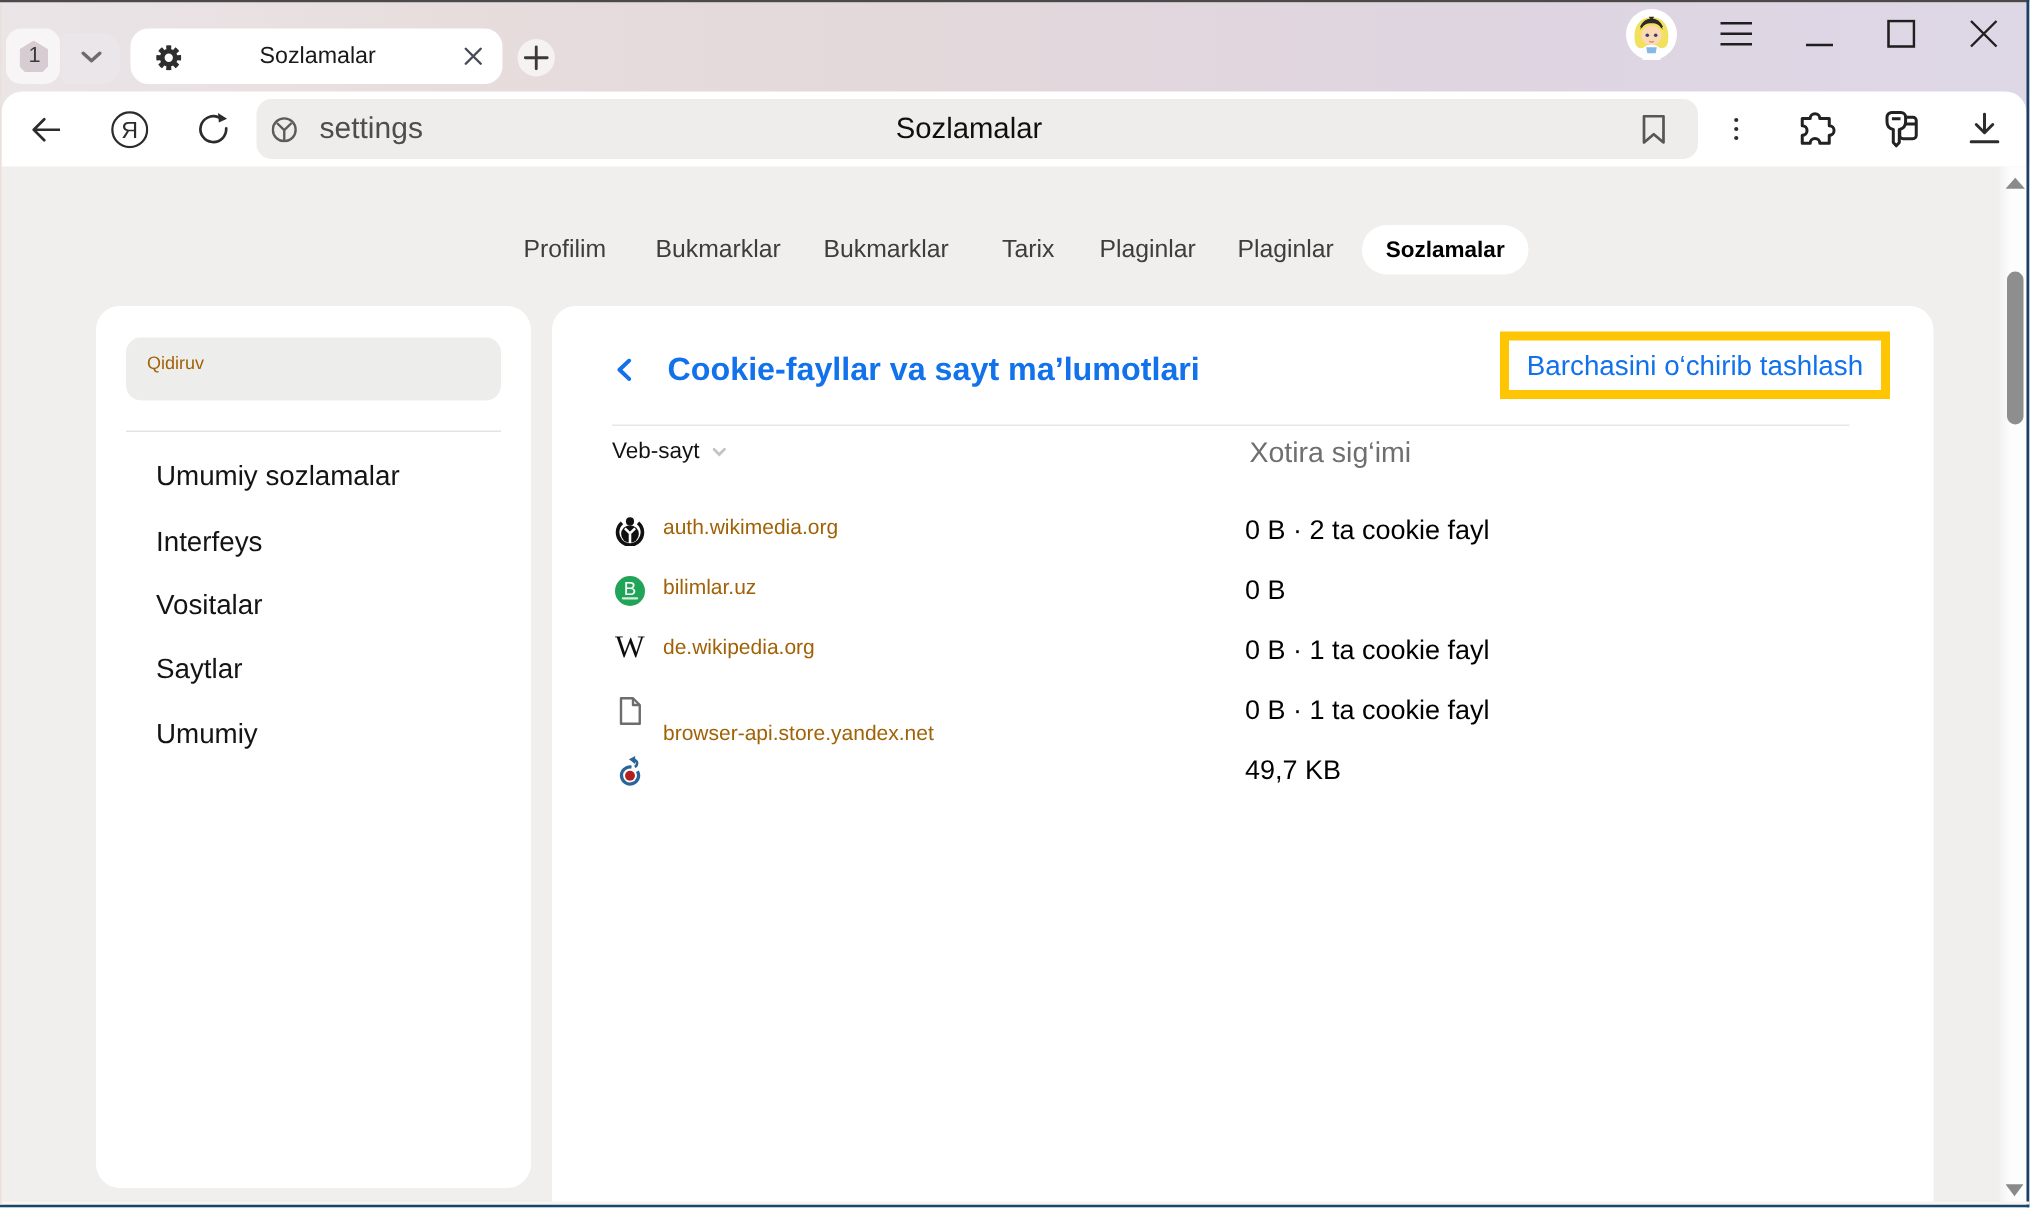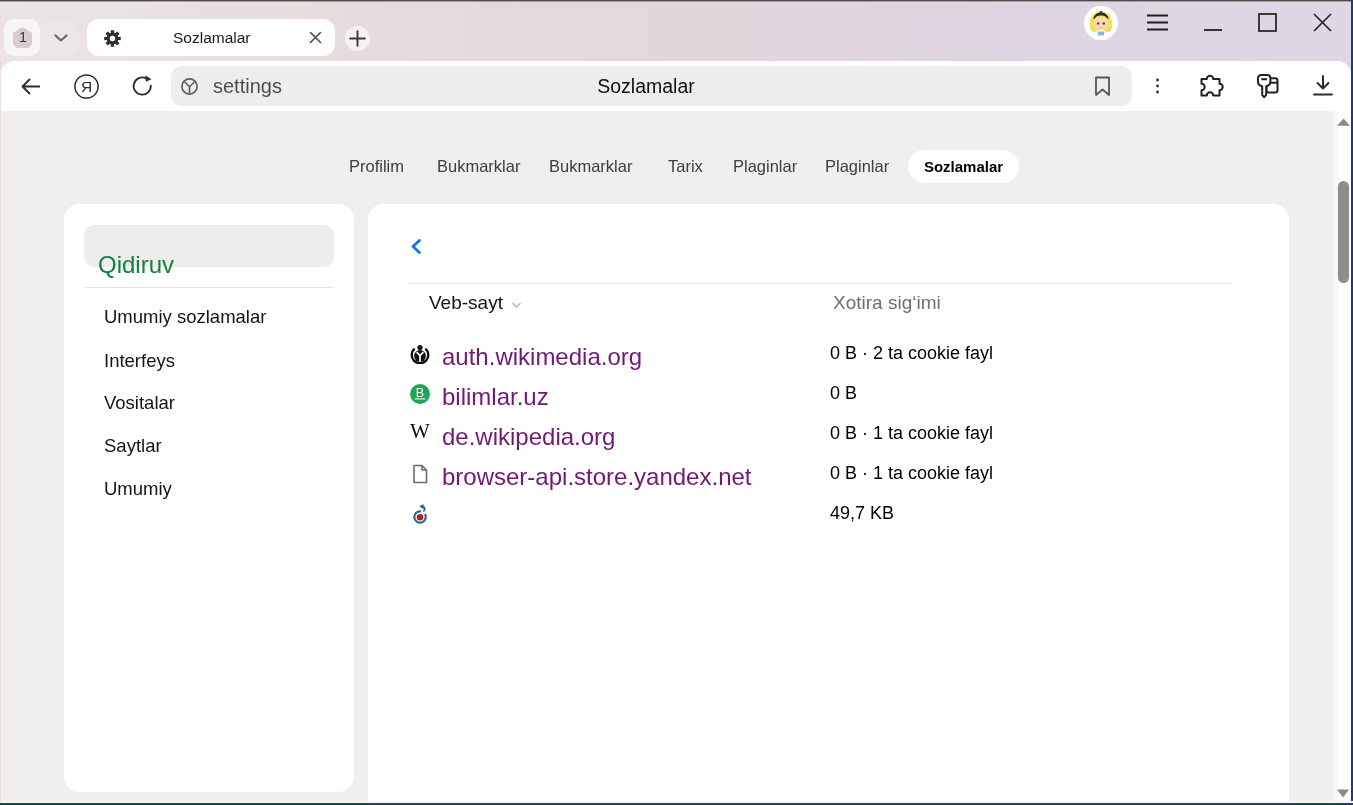--- a/index.html
+++ b/index.html
@@ -33,32 +33,32 @@
   #toolbar { left:1px; top:61px; width:1350px; height:50px; background:#fff; border-radius:14px 14px 0 0; }
   #addrbar { left:171px; top:66px; width:961px; height:40px; background:#efedec; border-radius:10px; }
   #addr-title { left:171px; top:75px; width:950px; text-align:center; font-size:19.5px; color:#0f0f0f; }
   #addr-text { left:213px; top:75px; font-size:20px; color:#4d4d4d; }
   .navitem { position:absolute; top:157px; font-size:16.5px; color:#3d3d3d; }
   #navpill { position:absolute; left:908px; top:150px; width:111px; height:33px; background:#fff; border-radius:17px; }
   #navactive { position:absolute; left:908px; top:158px; width:111px; text-align:center; font-size:15px; font-weight:bold; color:#000; }
 
   #sidebar { left:64px; top:204px; width:290px; height:588px; background:#fff; border-radius:16px; }
   #search { position:absolute; left:20px; top:21px; width:250px; height:42px; background:#ededeb; border-radius:10px; }
-  #search span { position:absolute; left:14px; top:10px; font-size:24px; color:#15803d;margin-top:16px; }
+  #search span { position:absolute; left:14px; top:10px; font-size:12px; color:#a16207; }
   #sidediv { position:absolute; left:20px; top:83px; width:250px; height:1px; background:#e4e4e4; }
   .menuitem { position:absolute; left:40px; font-size:18.5px; color:#141414; }
 
   #main { left:368px; top:204px; width:921px; height:599px; background:#fff; border-radius:16px 16px 0 0; }
     #ptitle { position:absolute; left:77px; top:29.5px; color:#1272ec; font-size:21.5px; font-weight:bold; }
   #clearbtn { position:absolute; left:632px; top:17px; width:260px; height:45px; border:6px solid #fdc502; background:#fff; }
   #clearbtn span { position:absolute; left:0; top:6px; width:100%; text-align:center; font-size:18.5px; color:#1272ec; }
   #tablediv { position:absolute; left:40px; top:79px; width:825px; height:1px; background:#e8e8e8; }
-  .th1 { position:absolute; left:40px; top:88px; font-size:19px; color:#131313;margin-left:21px; }
+  .th1 { position:absolute; left:40px; top:88px; font-size:15px; color:#131313; }
   .th2 { position:absolute; left:465px; top:88px; font-size:19px; color:#6f6f6f; }
-  .rowname { position:absolute; left:74px; font-size:24px; color:#701a75; }
+  .rowname { position:absolute; left:74px; font-size:14px; color:#a16207; }
   .rowval { position:absolute; left:462px; font-size:18px; color:#000000; }
   .rowicon { position:absolute; left:42px; width:20px; height:20px; }
 
   
   #sbtrack { left:1333px; top:111px; width:18px; height:692px; background:linear-gradient(90deg,#f4f2f1 0%,#fdfdfd 40%,#fdfdfd 100%); }
   #sbthumb { left:1338px; top:181px; width:11px; height:102px; background:#8e8e8e; border-radius:5.5px; }
 
   
   #rightframe { left:1351px; top:0px; width:2px; height:805px; background:#1d3f63; }
   #bottomframe { left:0; top:803px; width:1353px; height:2px; background:#124a6e; }
@@ -193,20 +193,24 @@
     <div class="menuitem" style="top:146px;">Interfeys</div>
     <div class="menuitem" style="top:188px;">Vositalar</div>
     <div class="menuitem" style="top:231px;">Saytlar</div>
     <div class="menuitem" style="top:274px;">Umumiy</div>
   </div>
 
   <div class="abs" id="main">
     <svg id="backsvg" style="position:absolute;left:43px;top:35px;" width="10" height="15" viewBox="0 0 10 15">
       <path d="M8.4 1.4 L2 7.5 L8.4 13.6" fill="none" stroke="#1272ec" stroke-width="2.7" stroke-linecap="round" stroke-linejoin="round"></path>
     </svg>
+    <div id="ptitle">Cookie-fayllar va sayt ma’lumotlari</div>
+    <div id="clearbtn">
+      <span>Barchasini o‘chirib tashlash</span>
+    </div>
     <div id="tablediv"></div>
     <div class="th1">Veb-sayt <svg width="9" height="7" viewBox="0 0 9 7" style="margin-left:4px;">
         <path d="M1 1.5 L4.5 5 L8 1.5" fill="none" stroke="#c4c4c4" stroke-width="1.8" stroke-linecap="round"></path>
       </svg></div>
     <div class="th2">Xotira sig‘imi</div>
 
     <svg class="rowicon" style="top:140px;" viewBox="0 0 20 20">
       <circle cx="10" cy="3.6" r="2.7" fill="#111"></circle>
       <circle cx="10" cy="12" r="5.9" fill="#111"></circle>
       <path d="M10 18 L10 11.6 M10 11.6 L6.6 8.2 M10 11.6 L13.4 8.2" fill="none" stroke="#fff" stroke-width="1.7"></path>
@@ -224,21 +228,21 @@
     <div class="rowval" style="top:179px;">0 B</div>
 
     <div class="rowicon" style="top:215px;left:40px;width:24px;font-family:'Liberation Serif',serif;font-size:21px;color:#0d0d0d;text-align:center;">W</div>
     <div class="rowname" style="top:219px;">de.wikipedia.org</div>
     <div class="rowval" style="top:219px;">0 B · 1 ta cookie fayl</div>
 
     <svg class="rowicon" style="top:260px;" viewBox="0 0 20 20">
       <path d="M4 1.5 H12 L16.5 6 V18.5 H4z" fill="none" stroke="#6d6d6d" stroke-width="1.6" stroke-linejoin="round"></path>
       <path d="M12 1.5 V6 H16.5" fill="none" stroke="#6d6d6d" stroke-width="1.6" stroke-linejoin="round"></path>
     </svg>
-    <div class="rowname" style="top:259px;">browser-api.store.yandex.net</div>
+    <div class="rowname" style="top:276px;">browser-api.store.yandex.net</div>
     <div class="rowval" style="top:259px;">0 B · 1 ta cookie fayl</div>
 
     <svg class="rowicon" style="top:300px;" viewBox="0 0 20 20">
       <circle cx="10" cy="13.2" r="3.3" fill="#b3201c"></circle>
       <path d="M14.94 10.15 A5.7 5.7 0 1 1 10.99 7.39" fill="none" stroke="#2a6598" stroke-width="2.2"></path>
       <path d="M13.3 7.4 C15.6 5.6 14.9 3 12.6 2.5" fill="none" stroke="#2a6598" stroke-width="1.8"></path>
       <path d="M13.5 0 L9.3 2.2 L13.3 5.3z" fill="#2a6598"></path>
     </svg>
     <div class="rowval" style="top:299px;">49,7 KB</div>
   </div>

